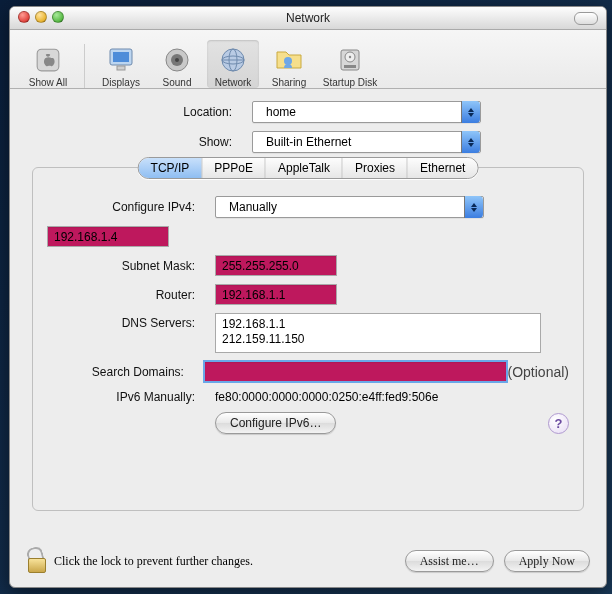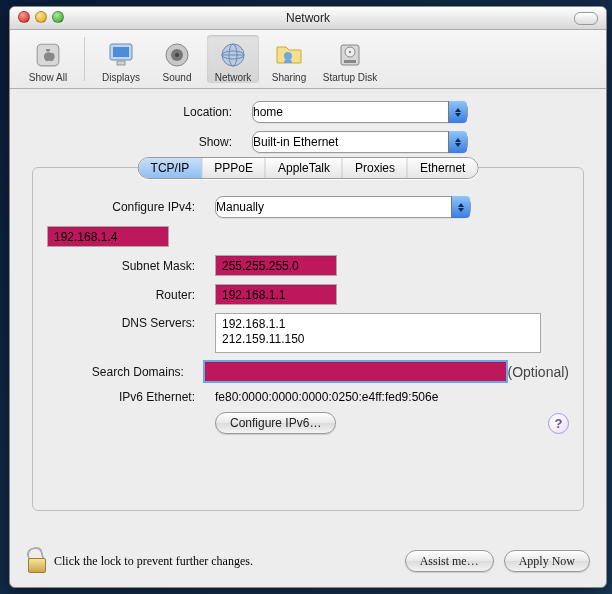--- a/index.html
+++ b/index.html
@@ -56,21 +56,21 @@
     width: 22px; height: 11px;
     border: 1px solid #999;
     border-radius: 6px;
     background: linear-gradient(#fff, #ddd);
   }
   .toolbar {
     height: 58px;
     background: linear-gradient(#f6f6f6, #eaeaea);
     border-bottom: 1px solid #b0b0b0;
     display: flex;
-    align-items: center;
+    align-items: flex-end;
     padding: 0 12px;
     gap: 4px;
   }
   .tb-item {
     text-align: center;
     width: 52px;
     padding-top: 4px;
   }
   .tb-item .ic {
     width: 32px; height: 32px;
@@ -106,25 +106,25 @@
   .lbl {
     width: 148px;
     text-align: right;
     padding-right: 20px;
     color: #111;
   }
   .aqua-select {
     position: relative;
     height: 20px;
     border: 1px solid #9a9a9a;
-    border-radius: 8px;
+    border-radius: 2px;
     background: #fff;
     display: flex;
     align-items: center;
-    padding-left: 0;
+    padding-left: 13px;
     font-size: 12px;
     box-shadow: 0 1px 0 rgba(0,0,0,0.05);
   }
   .aqua-select .cap {
     position: absolute;
     right: 0;
     top: -1px;
     bottom: -1px;
     width: 18px;
     border-radius: 0 4px 4px 0;
@@ -399,21 +399,21 @@
         <div class="lbl" style="padding-top:3px">DNS Servers:</div>
         <div class="ta" style="width:312px;height:32px">192.168.1.1
 212.159.11.150</div>
       </div>
       <div class="row grow">
         <div class="lbl">Search Domains:</div>
         <input class="tf focus" style="width: 312px;" value="">
         <span class="opt">(Optional)</span>
       </div>
       <div class="row grow">
-        <div class="lbl">IPv6 Ethernet:</div>
+        <div class="lbl">IPv6 Manually:</div>
         <span>fe80:0000:0000:0000:0250:e4ff:fed9:506e</span>
       </div>
       <div class="row grow" style="margin-top:4px">
         <div class="lbl"></div>
         <div class="aqua-btn">Configure IPv6…</div>
         <div class="spacer"></div>
         <div class="help">?</div>
       </div>
     </div>
 

